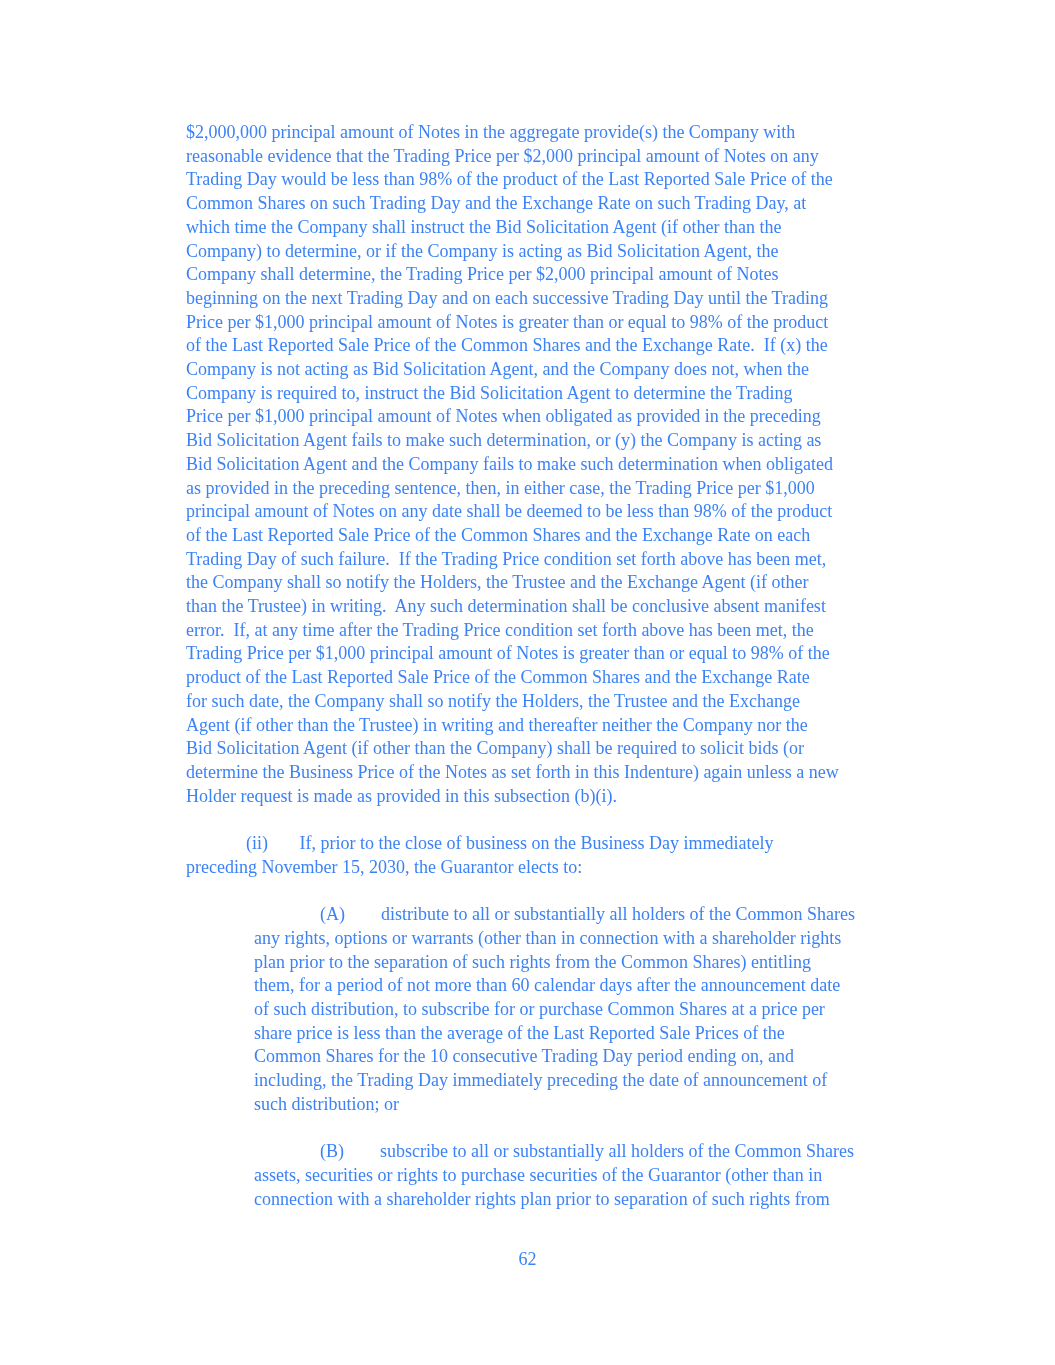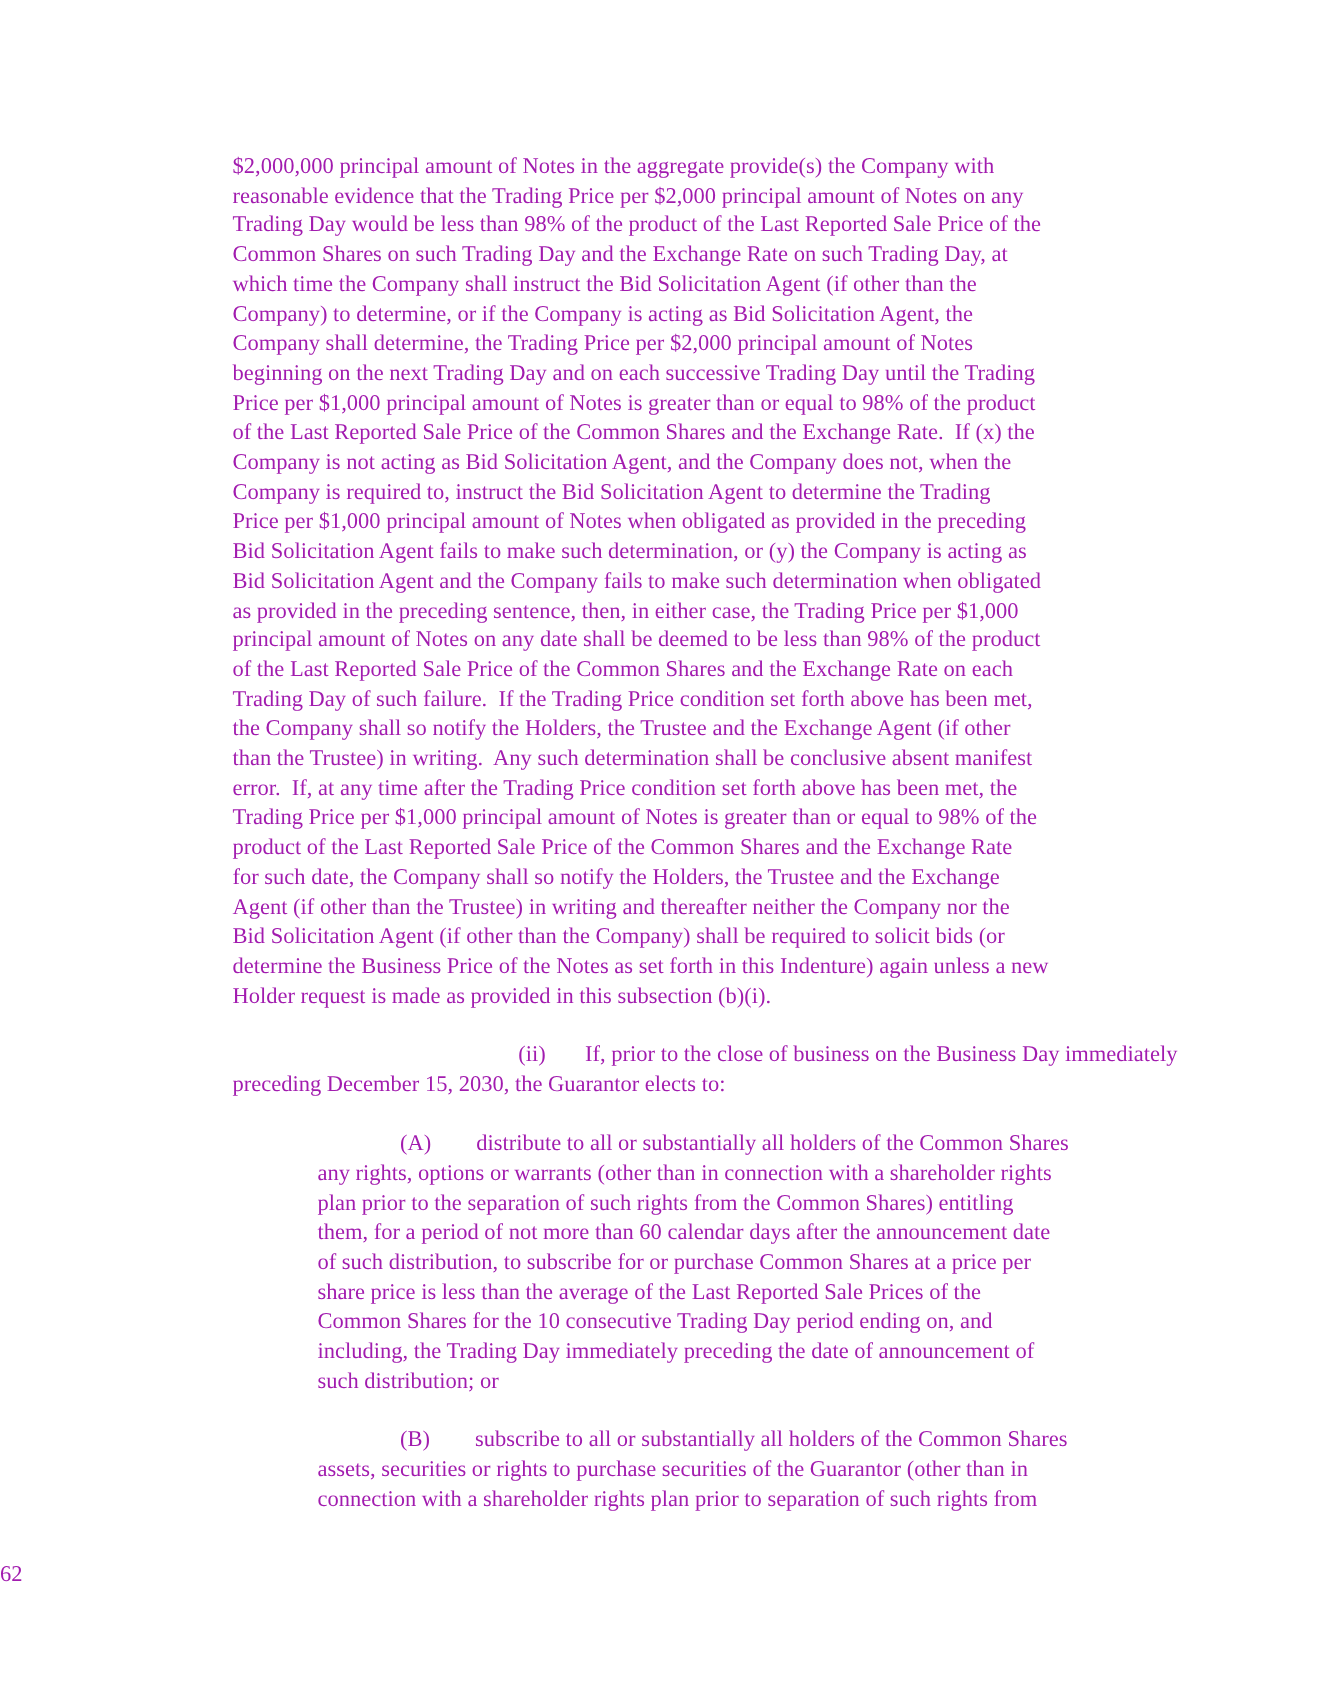--- a/index.html
+++ b/index.html
@@ -5,45 +5,45 @@
   html, body {
     margin: 0;
     padding: 0;
     background: #ffffff;
   }
   .page {
     position: relative;
     width: 1055px;
     height: 1365px;
     background: #ffffff;
-    color: #a21caf;
+    color: #3b82f6;
     font-family: "Liberation Serif", "DejaVu Serif", serif;
     font-size: 18px;
     line-height: 23.7px;
     overflow: hidden;
   }
   .doc-body {
     padding-top: 121px;
   }
   .para {
     margin: 0 113px 23.7px 186px;
   }
   .line {
     white-space: pre;
   }
   
   .para.plain .line:first-child { text-indent: 0; }
   
-  .para.first-indent .line:first-child { text-indent: 60px; text-align: right; }
+  .para.first-indent .line:first-child { text-indent: 60px; }
   
   .para.block-indent { margin-left: 254px; margin-right: 100px; }
   .para.block-indent .line:first-child { text-indent: 66px; }
   .footer {
     width: 100%;
-    text-align: left;
+    text-align: center;
     margin-top: 37px;
   }
 </style>
 </head>
 <body>
 
 <div class="page">
   <div class="doc-body">
       <div class="para plain">
         <div class="line">$2,000,000 principal amount of Notes in the aggregate provide(s) the Company with</div>
@@ -71,21 +71,21 @@
         <div class="line">Trading Price per $1,000 principal amount of Notes is greater than or equal to 98% of the</div>
         <div class="line">product of the Last Reported Sale Price of the Common Shares and the Exchange Rate</div>
         <div class="line">for such date, the Company shall so notify the Holders, the Trustee and the Exchange</div>
         <div class="line">Agent (if other than the Trustee) in writing and thereafter neither the Company nor the</div>
         <div class="line">Bid Solicitation Agent (if other than the Company) shall be required to solicit bids (or</div>
         <div class="line">determine the Business Price of the Notes as set forth in this Indenture) again unless a new</div>
         <div class="line">Holder request is made as provided in this subsection (b)(i).</div>
       </div>
       <div class="para first-indent">
         <div class="line">(ii)       If, prior to the close of business on the Business Day immediately</div>
-        <div class="line">preceding December 15, 2030, the Guarantor elects to:</div>
+        <div class="line">preceding November 15, 2030, the Guarantor elects to:</div>
       </div>
       <div class="para block-indent">
         <div class="line">(A)        distribute to all or substantially all holders of the Common Shares</div>
         <div class="line">any rights, options or warrants (other than in connection with a shareholder rights</div>
         <div class="line">plan prior to the separation of such rights from the Common Shares) entitling</div>
         <div class="line">them, for a period of not more than 60 calendar days after the announcement date</div>
         <div class="line">of such distribution, to subscribe for or purchase Common Shares at a price per</div>
         <div class="line">share price is less than the average of the Last Reported Sale Prices of the</div>
         <div class="line">Common Shares for the 10 consecutive Trading Day period ending on, and</div>
         <div class="line">including, the Trading Day immediately preceding the date of announcement of</div>

